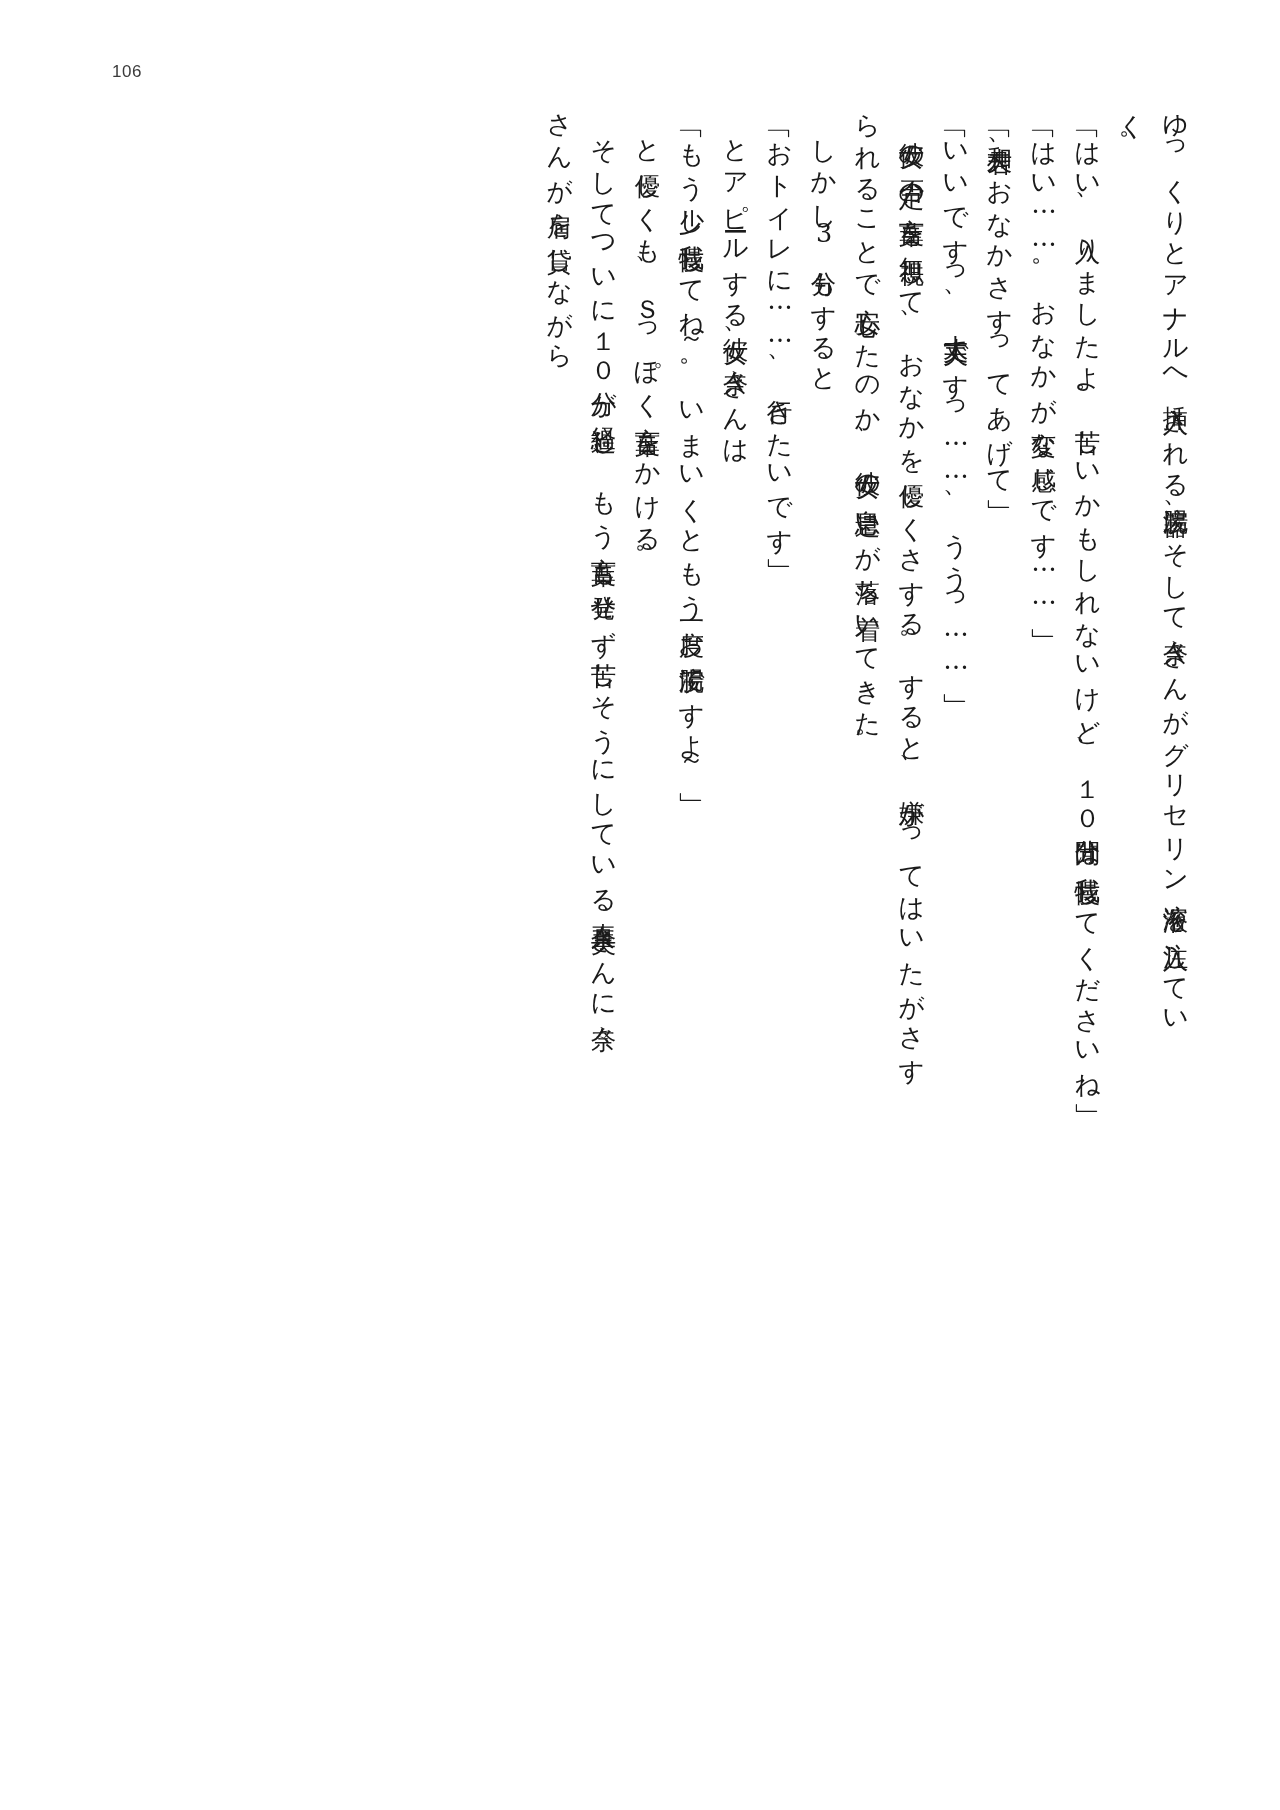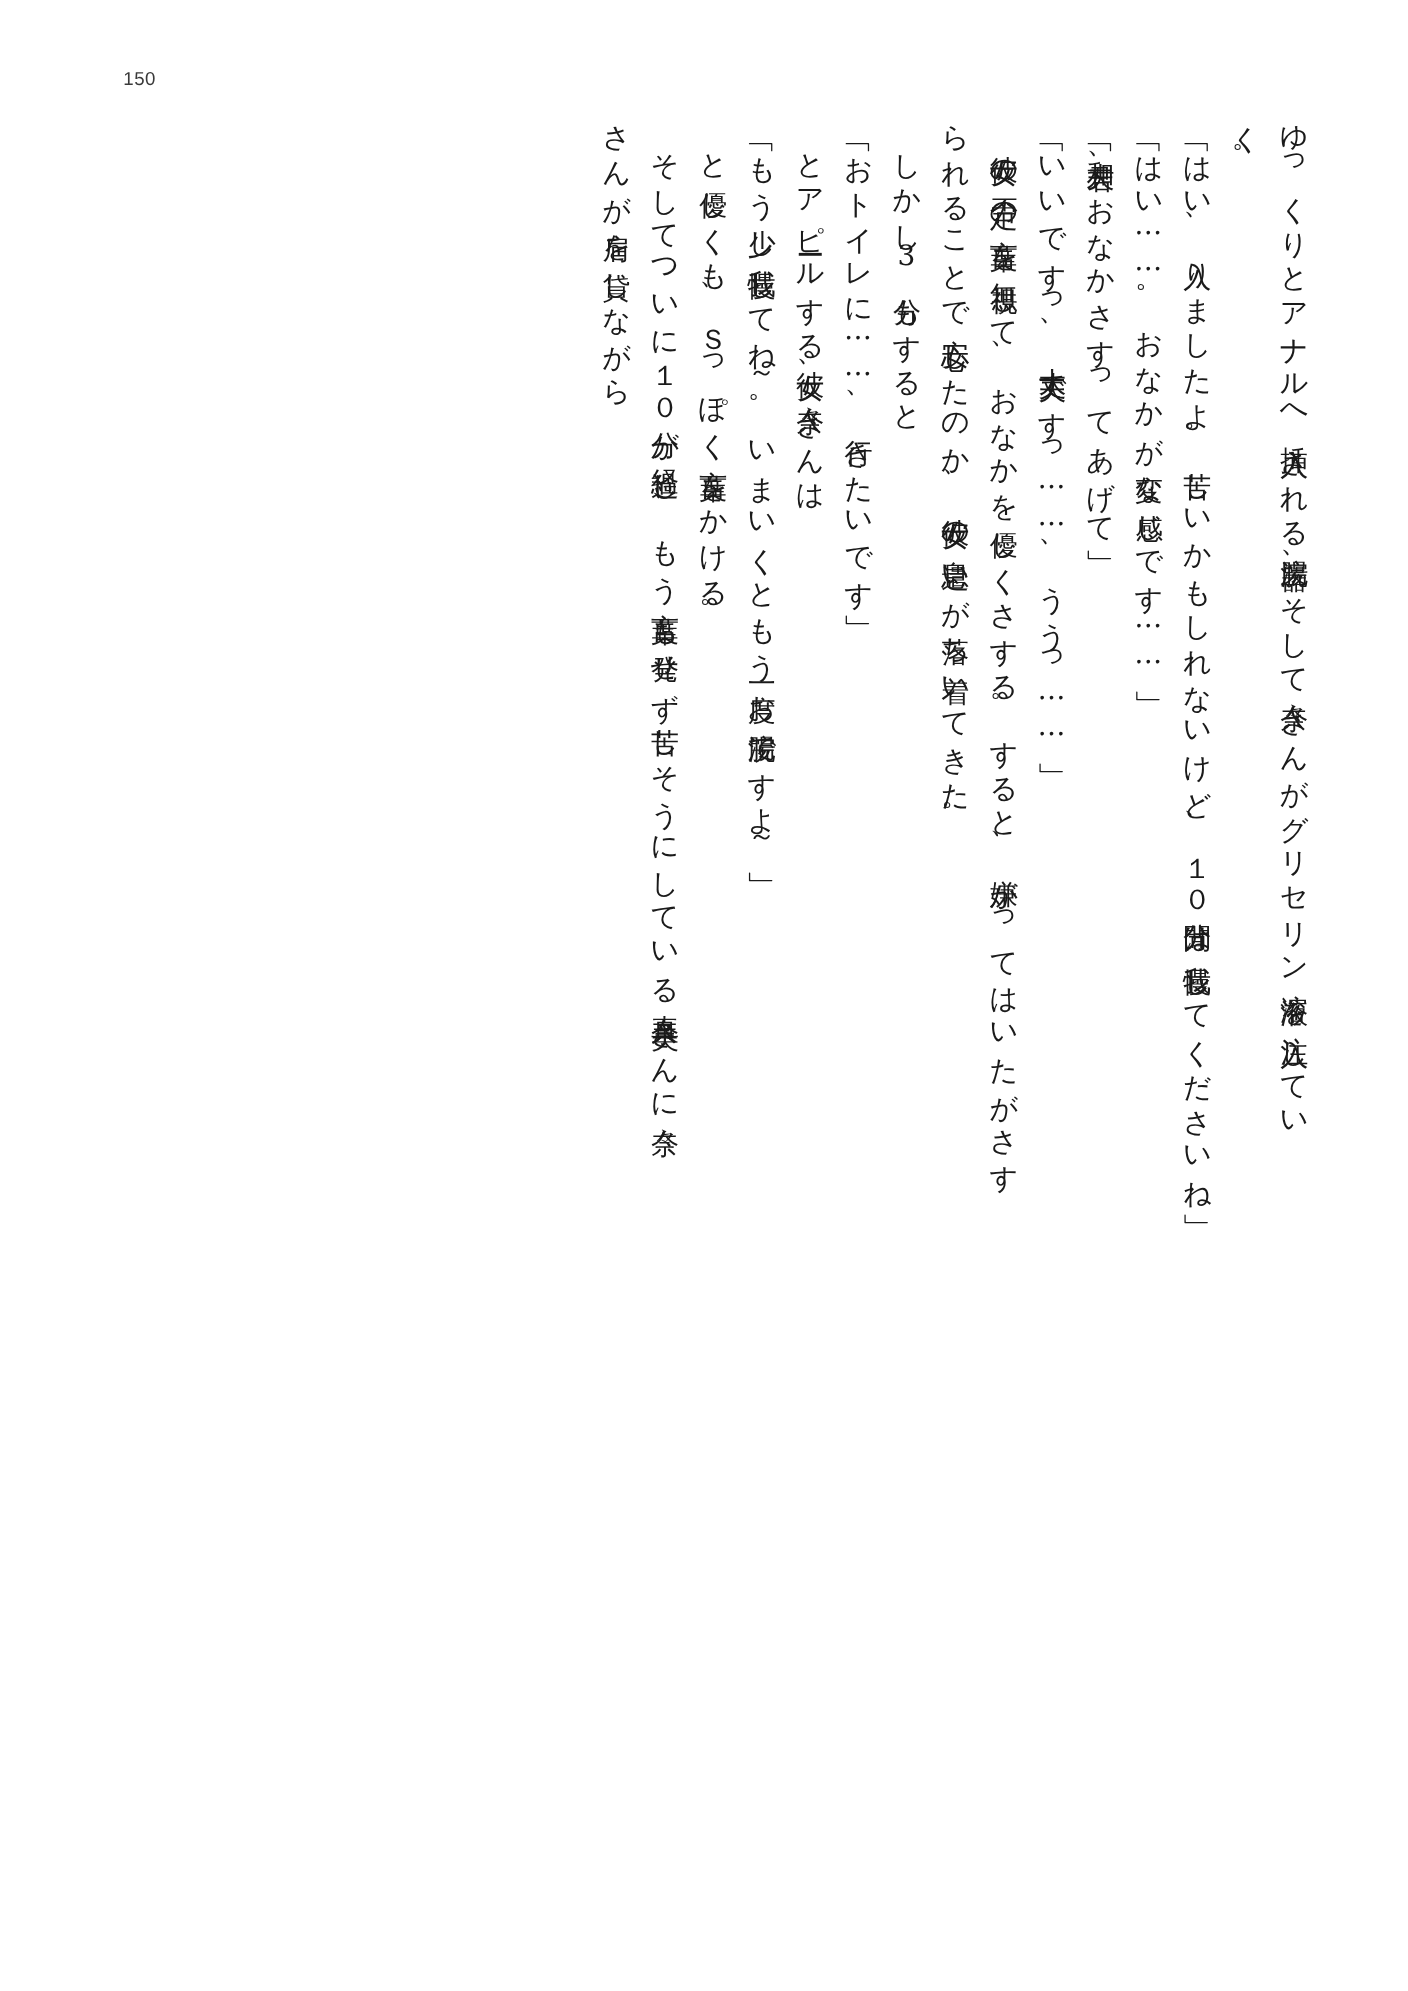--- a/index.html
+++ b/index.html
@@ -56,21 +56,21 @@
   }
   .vline.indent {
     padding-top: 26px;
   }
 </style>
 </head>
 <body>
 
 <div class="page">
 
-  <div class="page-number">150</div>
+  <div class="page-number">106</div>
 
   <div class="vertical-text">
     <div class="vline">ゆっくりとアナルへ挿入される浣腸器、そして奈々さんがグリセリン溶液を注入してい</div>
     <div class="vline">く。</div>
     <div class="vline indent">「はい、入りましたよ。苦しいかもしれないけど、１０分間は我慢してくださいね」</div>
     <div class="vline indent">「はい……。おなかが変な感じです……」</div>
     <div class="vline indent">「和夫君、おなかさすってあげて」</div>
     <div class="vline indent">「いいですっ、大丈夫ですっ……、ううっ……」</div>
     <div class="vline indent">彼女の否定の言葉を無視して、おなかを優しくさする。すると、嫌がってはいたがさす</div>
     <div class="vline">られることで安心したのか、彼女の息遣いが落ち着いてきた。</div>

